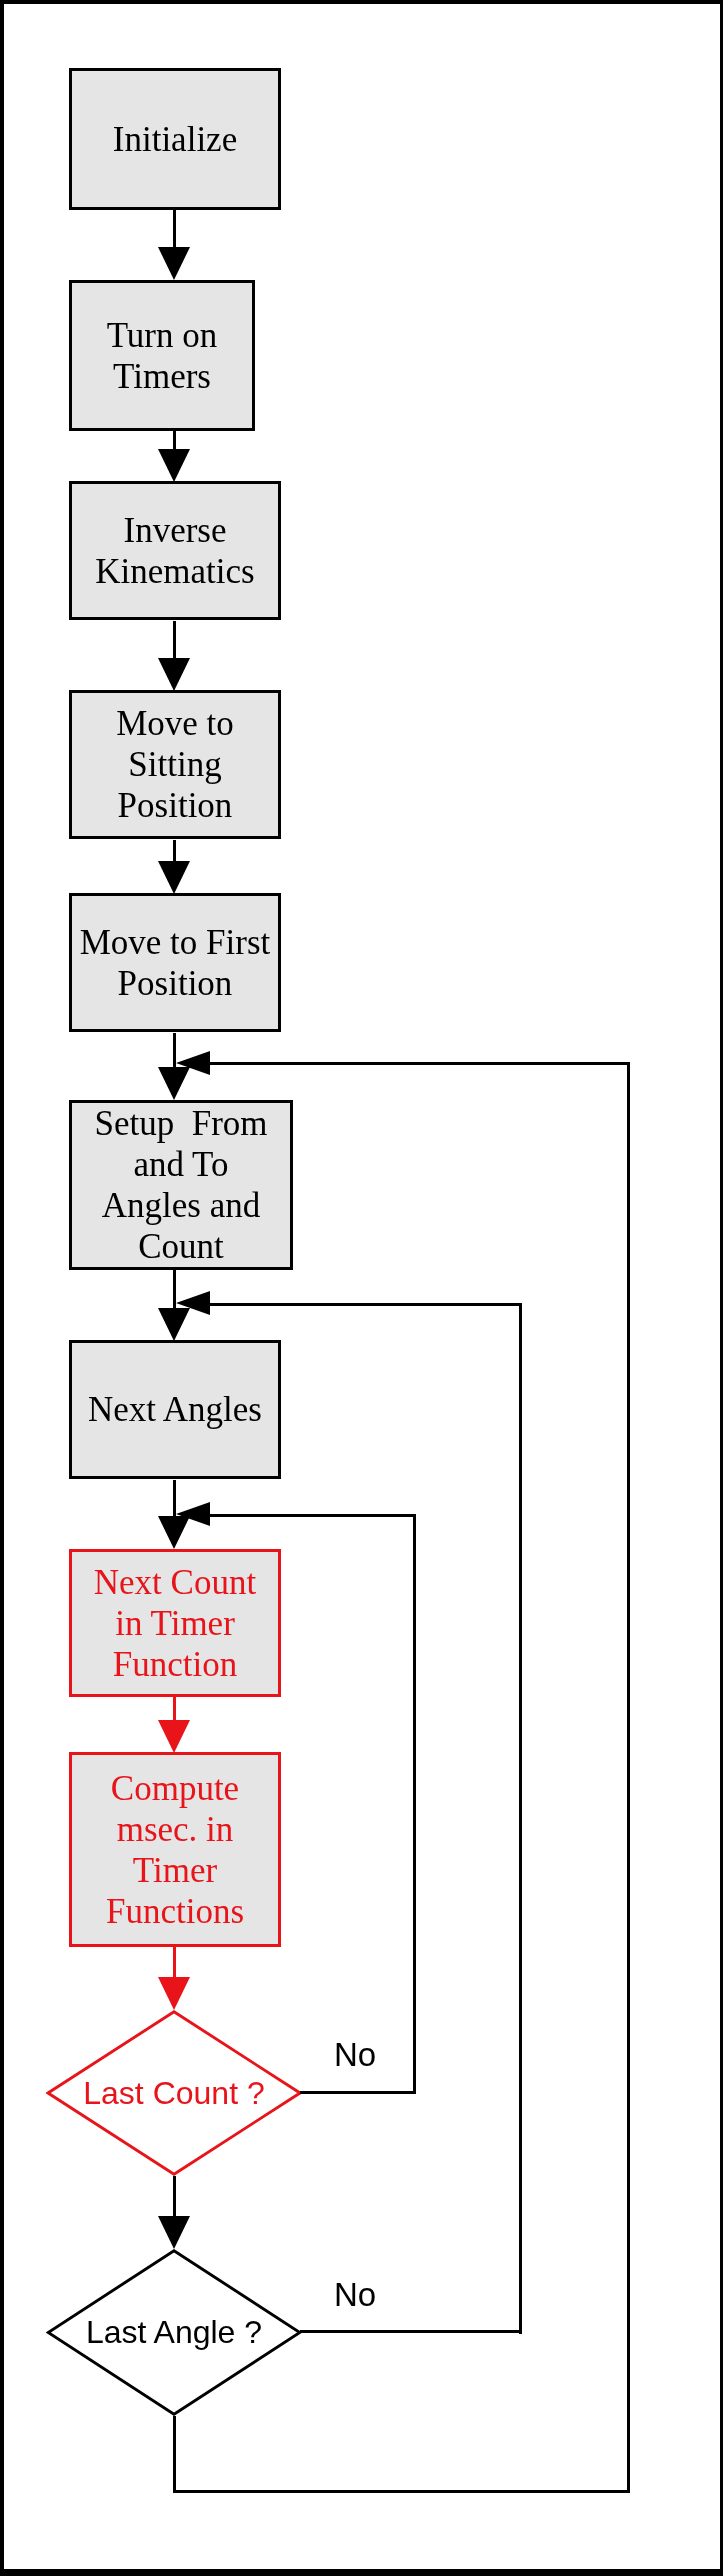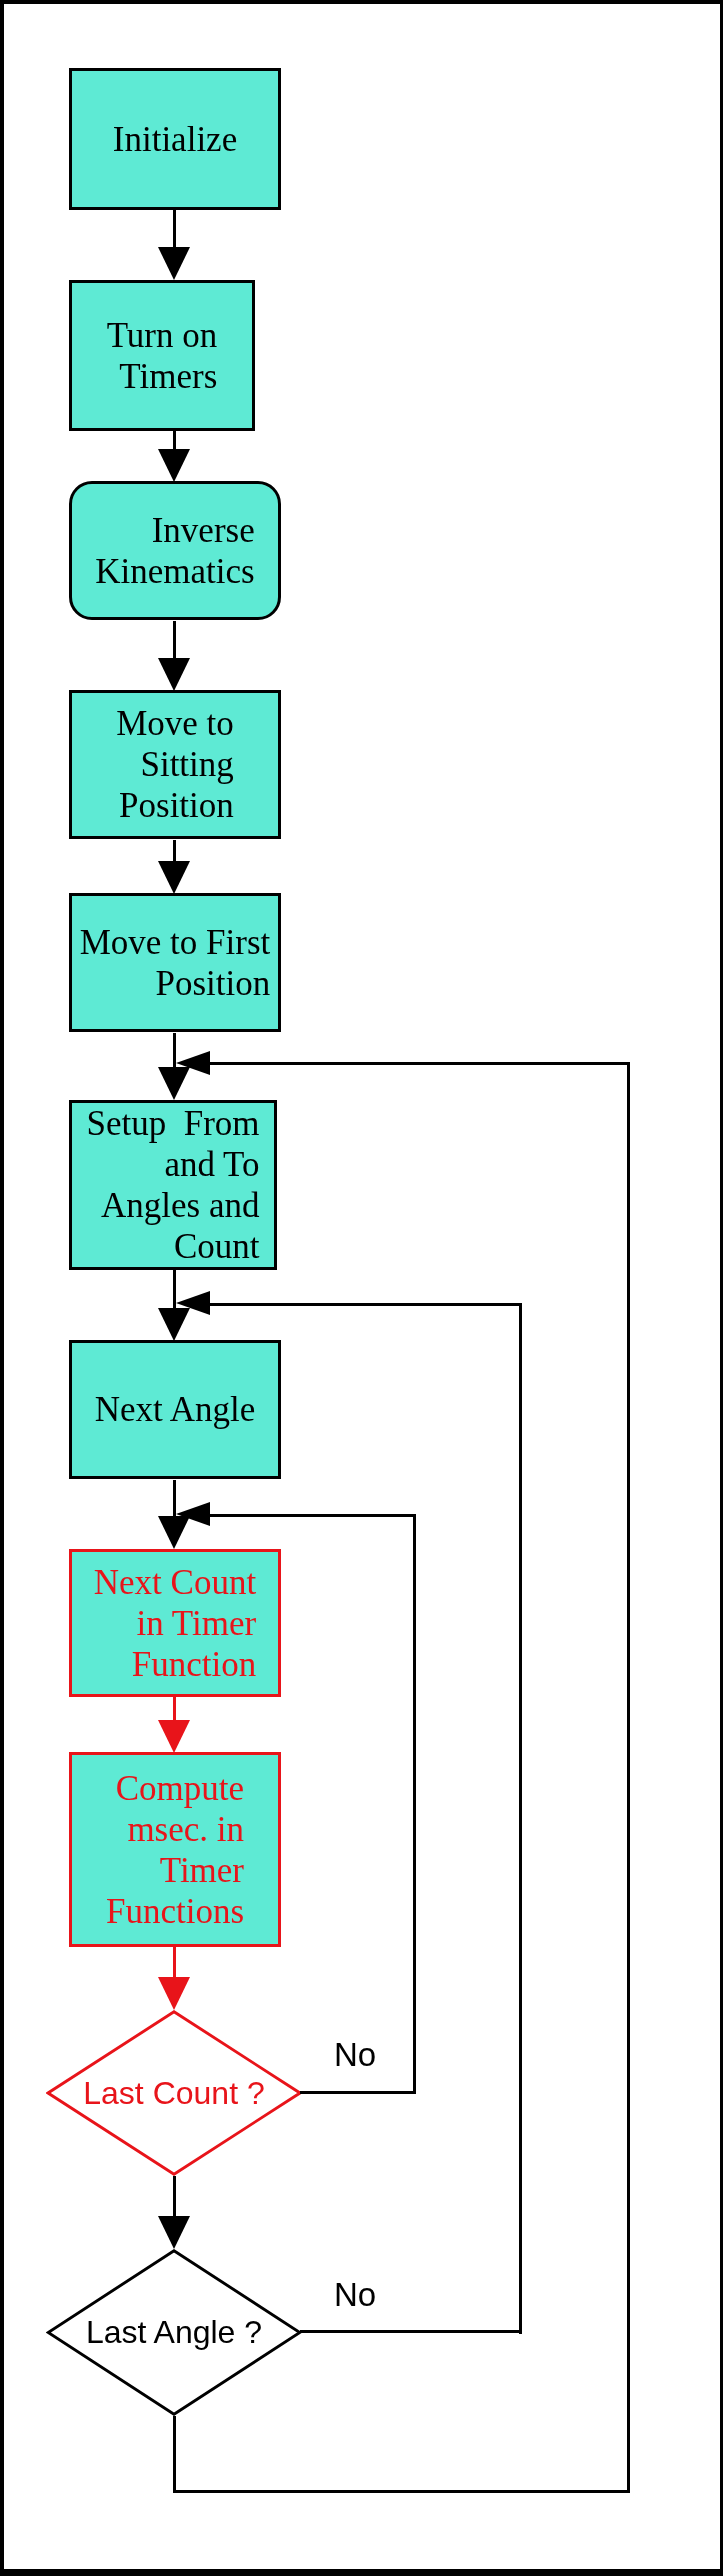--- a/index.html
+++ b/index.html
@@ -14,23 +14,23 @@
     position:absolute;left:0;top:0;right:0;bottom:0;
     border:4.1px solid var(--black,#000);
     border-bottom-width:7.6px;
     box-sizing:border-box;
     pointer-events:none;
   }
   .process{
     position:absolute;
     box-sizing:border-box;
     border:3.5px solid var(--black,#000);
-    background:#5eead4;
+    background:#e5e5e5;
     display:flex;align-items:center;justify-content:center;
-    text-align:right;
+    text-align:center;
     font-size:35px;line-height:41px;
     color:var(--black,#000);
     white-space:pre-line;
   }
   .process.red{border-color:var(--red,#e8141a);color:var(--red,#e8141a);}
   .vline{position:absolute;width:2.9px;background:var(--black,#000);}
   .hline{position:absolute;height:2.9px;background:var(--black,#000);}
   .vline.red,.hline.red{background:var(--red,#e8141a);}
   .ah-down{
     position:absolute;width:0;height:0;
@@ -73,45 +73,45 @@
 
   <div class="process" style="left:69px;top:68px;width:212px;height:142px;">
     <span>Initialize</span>
   </div>
 
   <div class="process" style="left:69px;top:280px;width:186px;height:151px;">
     <span>Turn on
 Timers</span>
   </div>
 
-  <div class="process" style="left:69px;top:481px;width:212px;height:139px;border-radius:23px;">
+  <div class="process" style="left:69px;top:481px;width:212px;height:139px;">
     <span>Inverse
 Kinematics</span>
   </div>
 
   <div class="process" style="left:69px;top:690px;width:212px;height:149px;">
     <span>Move to
 Sitting
 Position</span>
   </div>
 
   <div class="process" style="left:69px;top:893px;width:212px;height:139px;">
     <span>Move to First
 Position</span>
   </div>
 
-  <div class="process" style="left:69px;top:1100px;width:208px;height:170px;">
+  <div class="process" style="left:69px;top:1100px;width:224px;height:170px;">
     <span>Setup&nbsp; From
 and To
 Angles and
 Count</span>
   </div>
 
   <div class="process" style="left:69px;top:1340px;width:212px;height:139px;">
-    <span>Next Angle</span>
+    <span>Next Angles</span>
   </div>
 
   <div class="process red" style="left:69px;top:1549px;width:212px;height:148px;">
     <span>Next Count
 in Timer
 Function</span>
   </div>
 
   <div class="process red" style="left:69px;top:1752px;width:212px;height:195px;">
     <span>Compute

